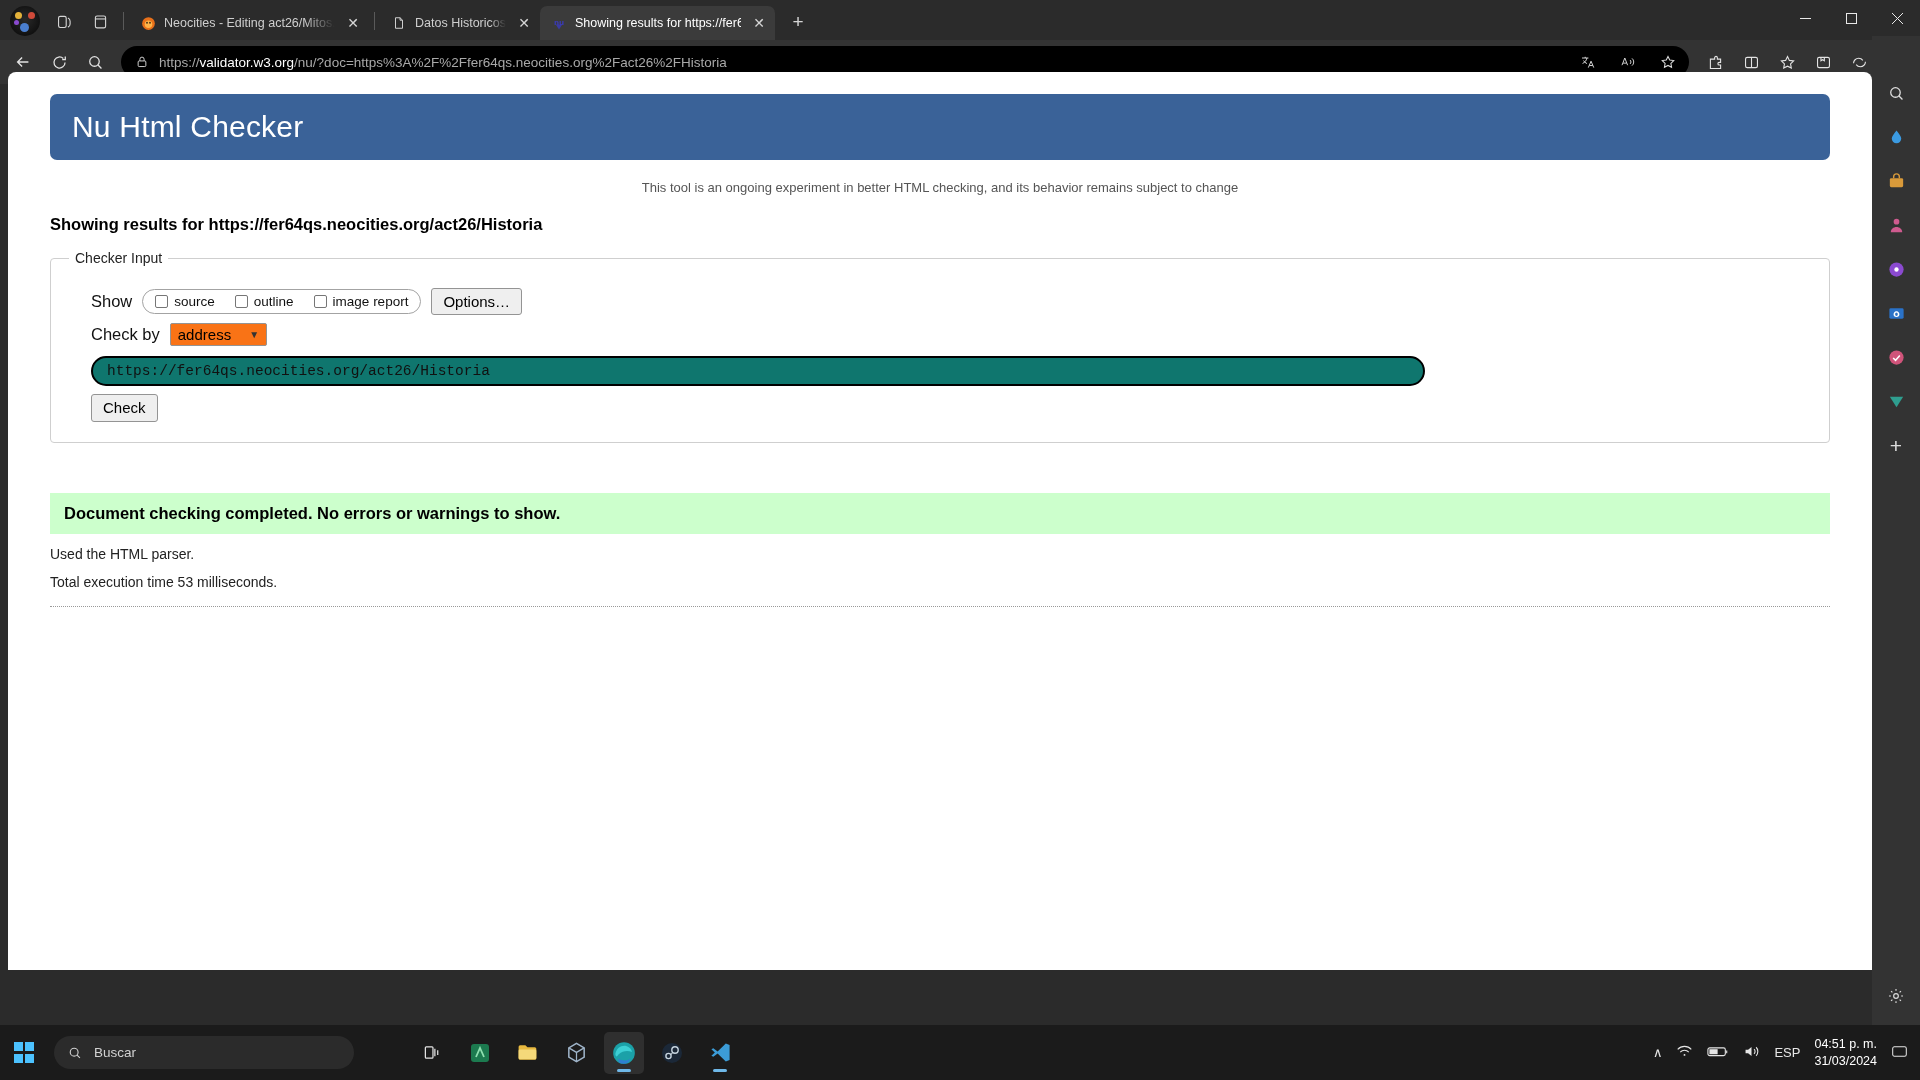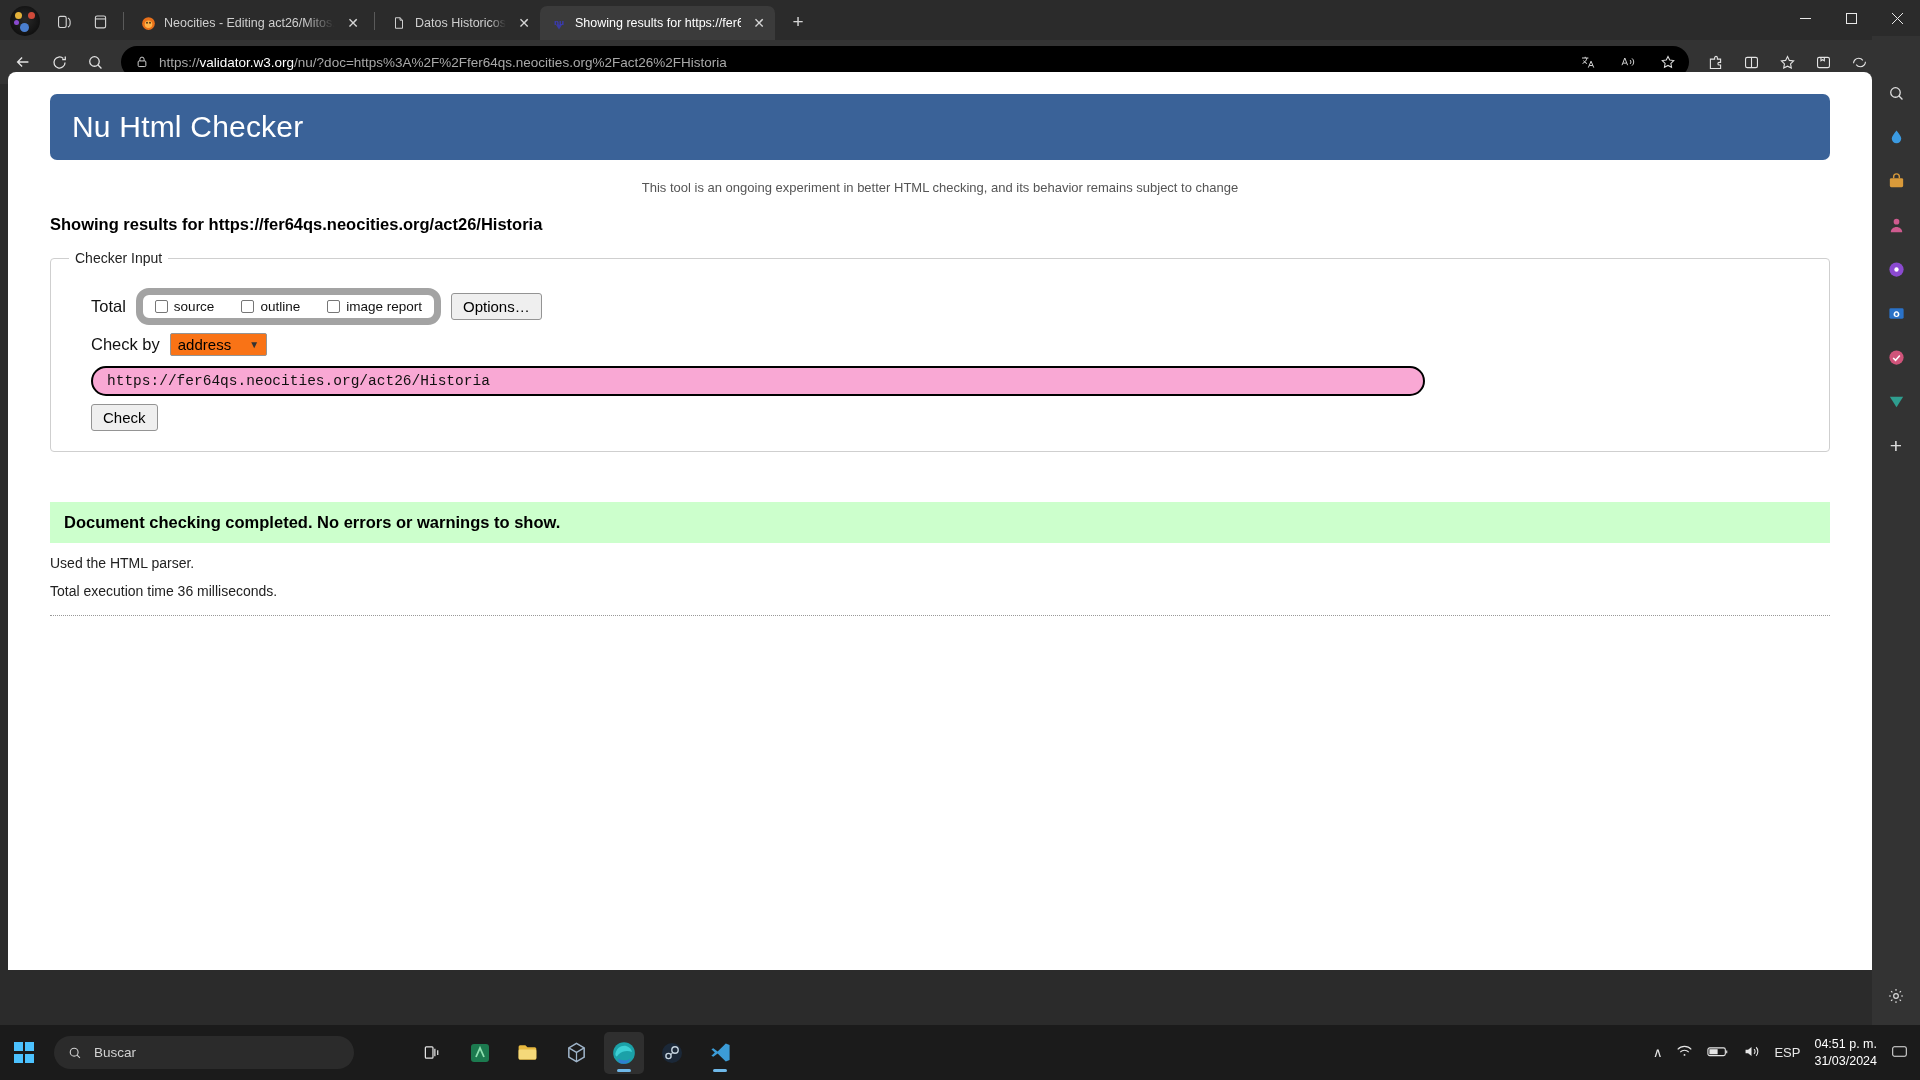--- a/index.html
+++ b/index.html
@@ -116,22 +116,22 @@
   fieldset.checker {
     margin: 16px 0 0 0; border: 1px solid #cfcfcf; border-radius: 4px;
     padding: 14px 18px 20px 18px;
   }
   fieldset.checker legend { padding: 0 6px; font-size: 14px; color: #222; }
 
   .row { display: flex; align-items: center; gap: 10px; margin: 8px 0 0 22px; }
   .lbl { font-size: 16.5px; color: #111; }
 
   .cb-group {
-    display: flex; align-items: center; gap: 27px;
-    border: 7px solid #a3a3a3; border-radius: 13px; padding: 4px 12px;
+    display: flex; align-items: center; gap: 20px;
+    border: 1px solid #a3a3a3; border-radius: 13px; padding: 4px 12px;
   }
   .cb { display: flex; align-items: center; gap: 6px; font-size: 13.5px; color: #111; }
   .cb .box {
     width: 13px; height: 13px; border: 1px solid #767676; background: #fff; border-radius: 2px; flex: none;
   }
 
   .btn {
     font-family: "Liberation Sans", sans-serif; font-size: 15px; color: #000;
     background: #efefef; border: 1px solid #949494; border-radius: 3px;
     padding: 4px 11px; line-height: 1.15;
@@ -139,21 +139,21 @@
 
   .select {
     display: inline-flex; align-items: center; gap: 18px;
     border: 1px solid #949494; background: #f97316; border-radius: 2px;
     padding: 2px 7px; font-size: 15px; color: #000;
   }
   .select .caret { font-size: 10px; color: #333; }
 
   .urlinput {
     display: block; width: 100%; margin: 10px 0 0 22px;
-    border: 2px solid #000; border-radius: 15px; background: #f9a8d4;
+    border: 2px solid #000; border-radius: 15px; background: #0f766e;
     padding: 5px 14px; font-family: "Liberation Mono", monospace;
     font-size: 14.5px; color: #111; max-width: 1334px;
   }
 
   .results {
     margin: 50px 42px 0 42px;
   }
   .ok-banner {
     background: #ccffcc; padding: 11px 14px; font-size: 16.5px; font-weight: bold; color: #000;
   }
@@ -421,21 +421,21 @@
       <div class="nu-header">Nu Html Checker</div>
 
       <p class="tagline">This tool is an ongoing experiment in better HTML checking, and its behavior remains subject to change</p>
 
       <p class="showing">Showing results for https://fer64qs.neocities.org/act26/Historia</p>
 
       <fieldset class="checker">
         <legend>Checker Input</legend>
 
         <div class="row">
-          <span class="lbl">Total</span>
+          <span class="lbl">Show</span>
           <span class="cb-group">
             <label class="cb">
               <span class="box"></span>
               <span>source</span>
             </label>
             <label class="cb">
               <span class="box"></span>
               <span>outline</span>
             </label>
             <label class="cb">
@@ -458,21 +458,21 @@
 
         <div class="row">
           <button class="btn">Check</button>
         </div>
       </fieldset>
     </div>
 
     <div class="results">
       <div class="ok-banner">Document checking completed. No errors or warnings to show.</div>
       <p class="note">Used the HTML parser.</p>
-      <p class="note">Total execution time 36 milliseconds.</p>
+      <p class="note">Total execution time 53 milliseconds.</p>
       <div class="hr-dot"></div>
     </div>
 
   </div>
 </div>
 
 <div class="taskbar">
   <div class="start">
     <span class="winlogo">
         <i></i>

